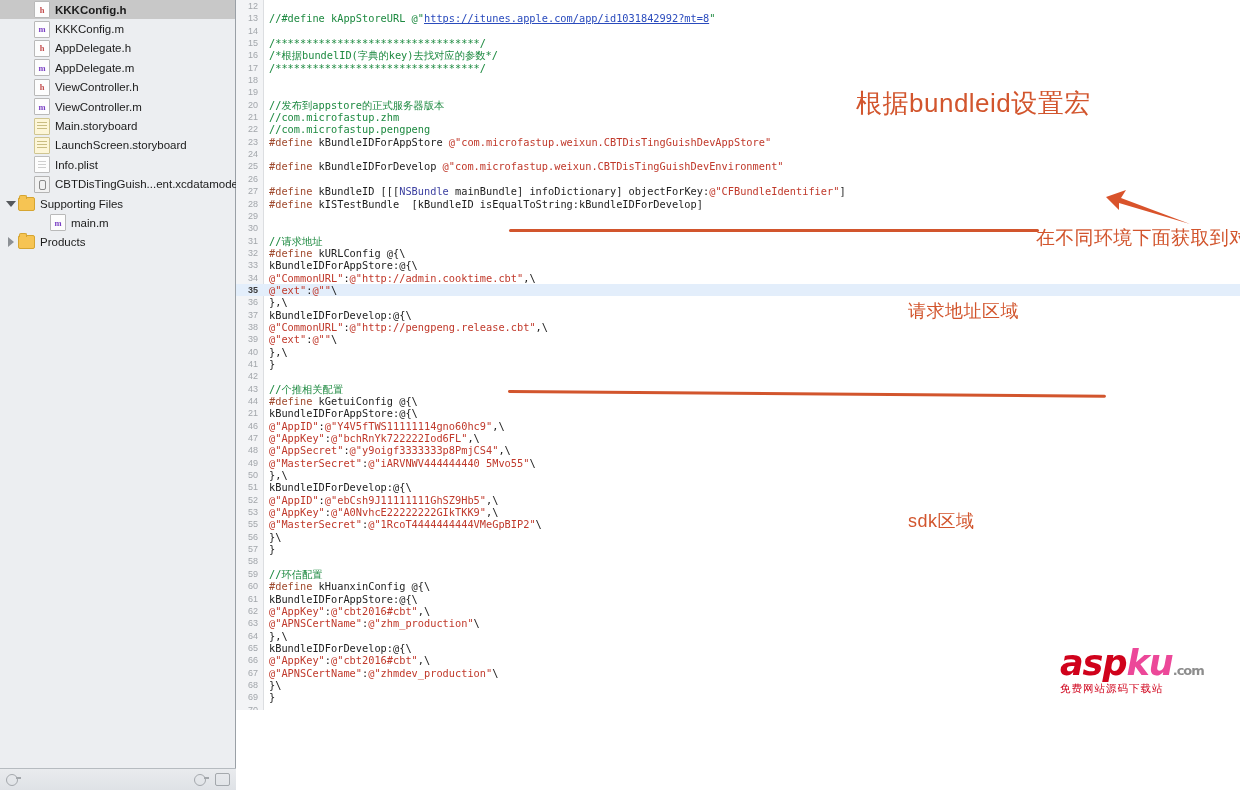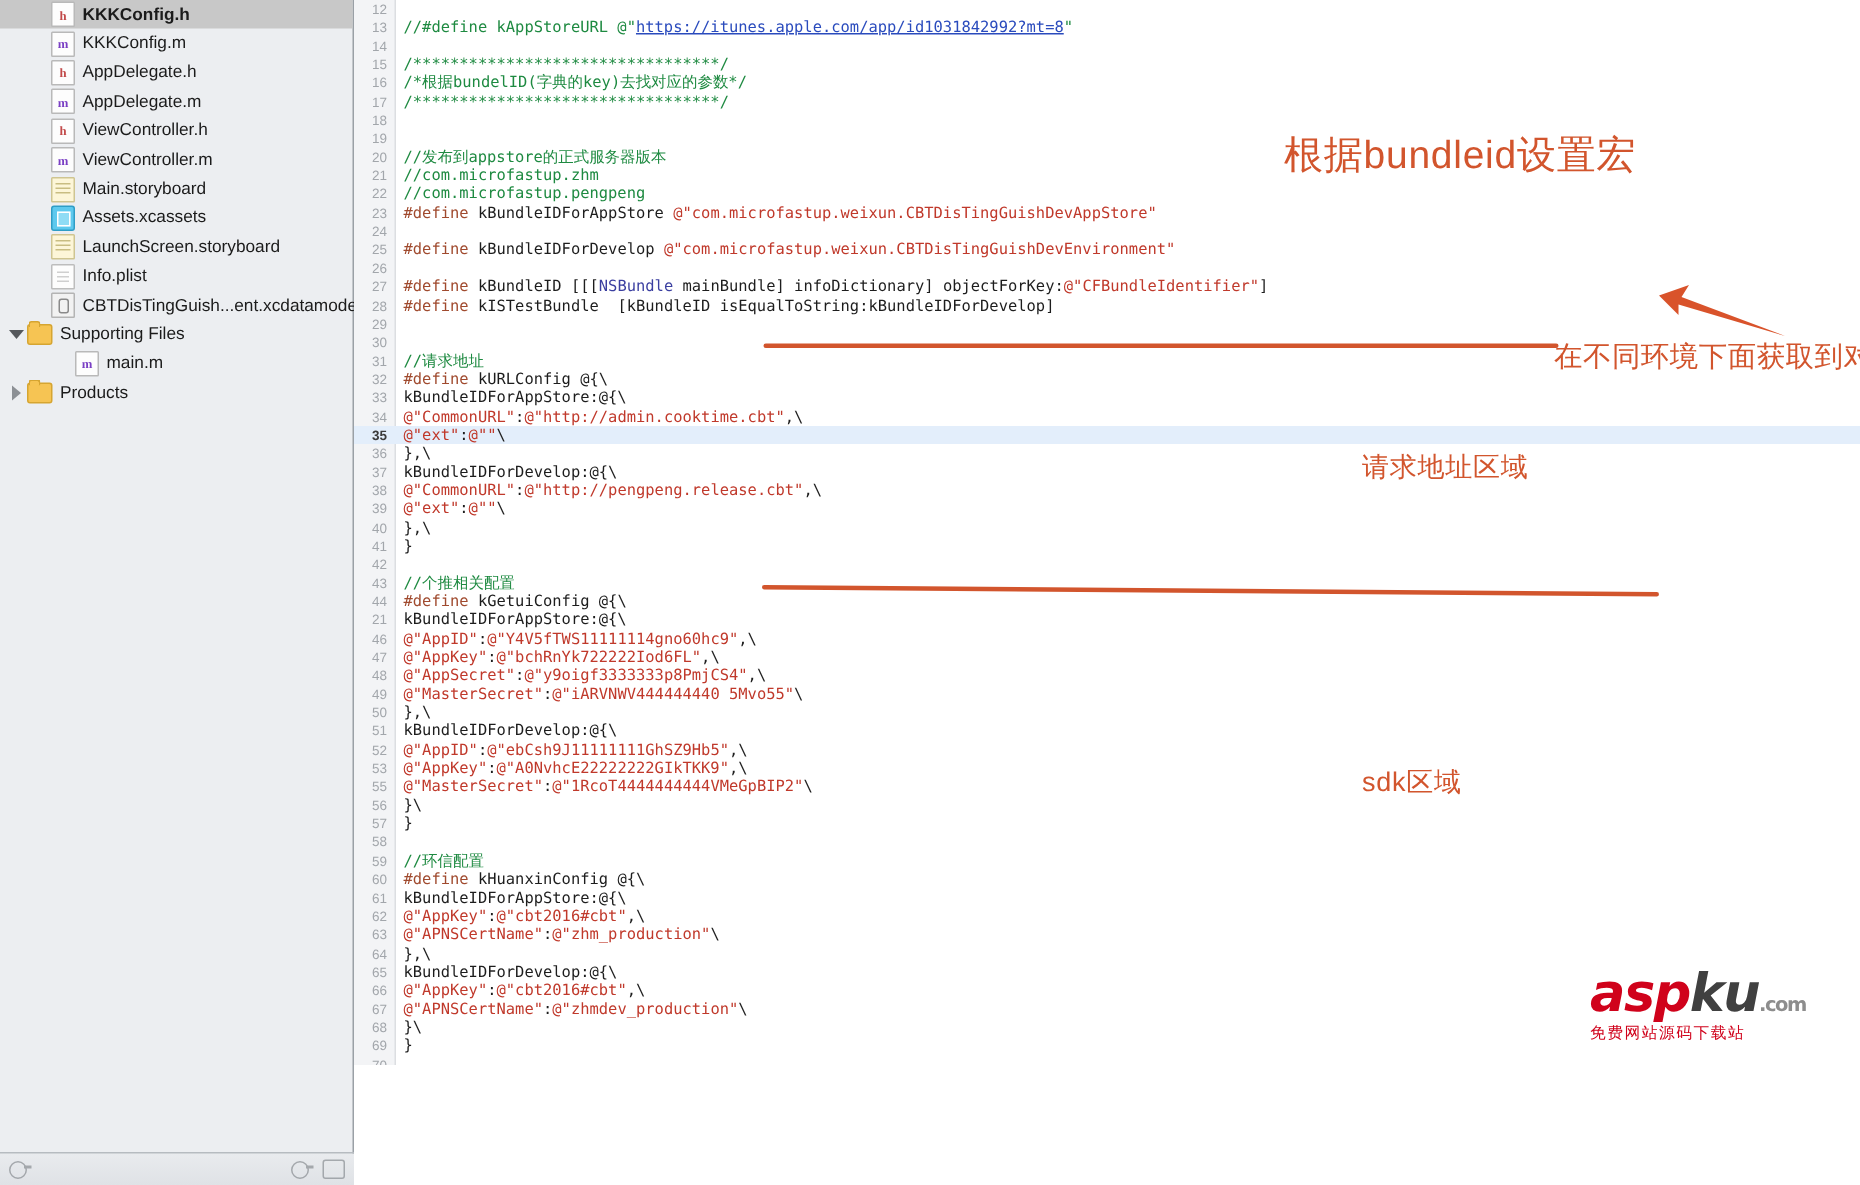--- a/index.html
+++ b/index.html
@@ -231,21 +231,21 @@
   }
   #wm-main {
     font-family:"DejaVu Sans", sans-serif;
     font-size: 35px;
     font-weight: bold;
     font-style: italic;
     letter-spacing:-1px;
     line-height: 34px;
   }
   #wm-asp { color:#d0021b; }
-  #wm-ku  { color:#404040; }
+  #wm-ku  { color:#ec4899; }
   #wm-com { color:#8d8d8d; font-size:13px; font-style:normal; font-weight:bold; }
   #wm-sub {
     color:#d0021b;
     font-size: 10.5px;
     letter-spacing: 1px;
     margin-top: -6px;
     font-family:"DejaVu Sans", sans-serif;
   }
 </style>
 </head>
@@ -294,25 +294,20 @@
           <span class="disc none"></span>
           <span class="ficon mfile">
             <span class="lbl">m</span>
           </span>
           <span>ViewController.m</span>
         </div>
         <div class="nav-row nav-indent-1">
           <span class="disc none"></span>
           <span class="ficon storyboard"></span>
           <span>Main.storyboard</span>
-        </div>
-        <div class="nav-row nav-indent-1">
-          <span class="disc none"></span>
-          <span class="ficon xcassets"></span>
-          <span>Assets.xcassets</span>
         </div>
         <div class="nav-row nav-indent-1">
           <span class="disc none"></span>
           <span class="ficon storyboard"></span>
           <span>LaunchScreen.storyboard</span>
         </div>
         <div class="nav-row nav-indent-1">
           <span class="disc none"></span>
           <span class="ficon plist"></span>
           <span>Info.plist</span>

